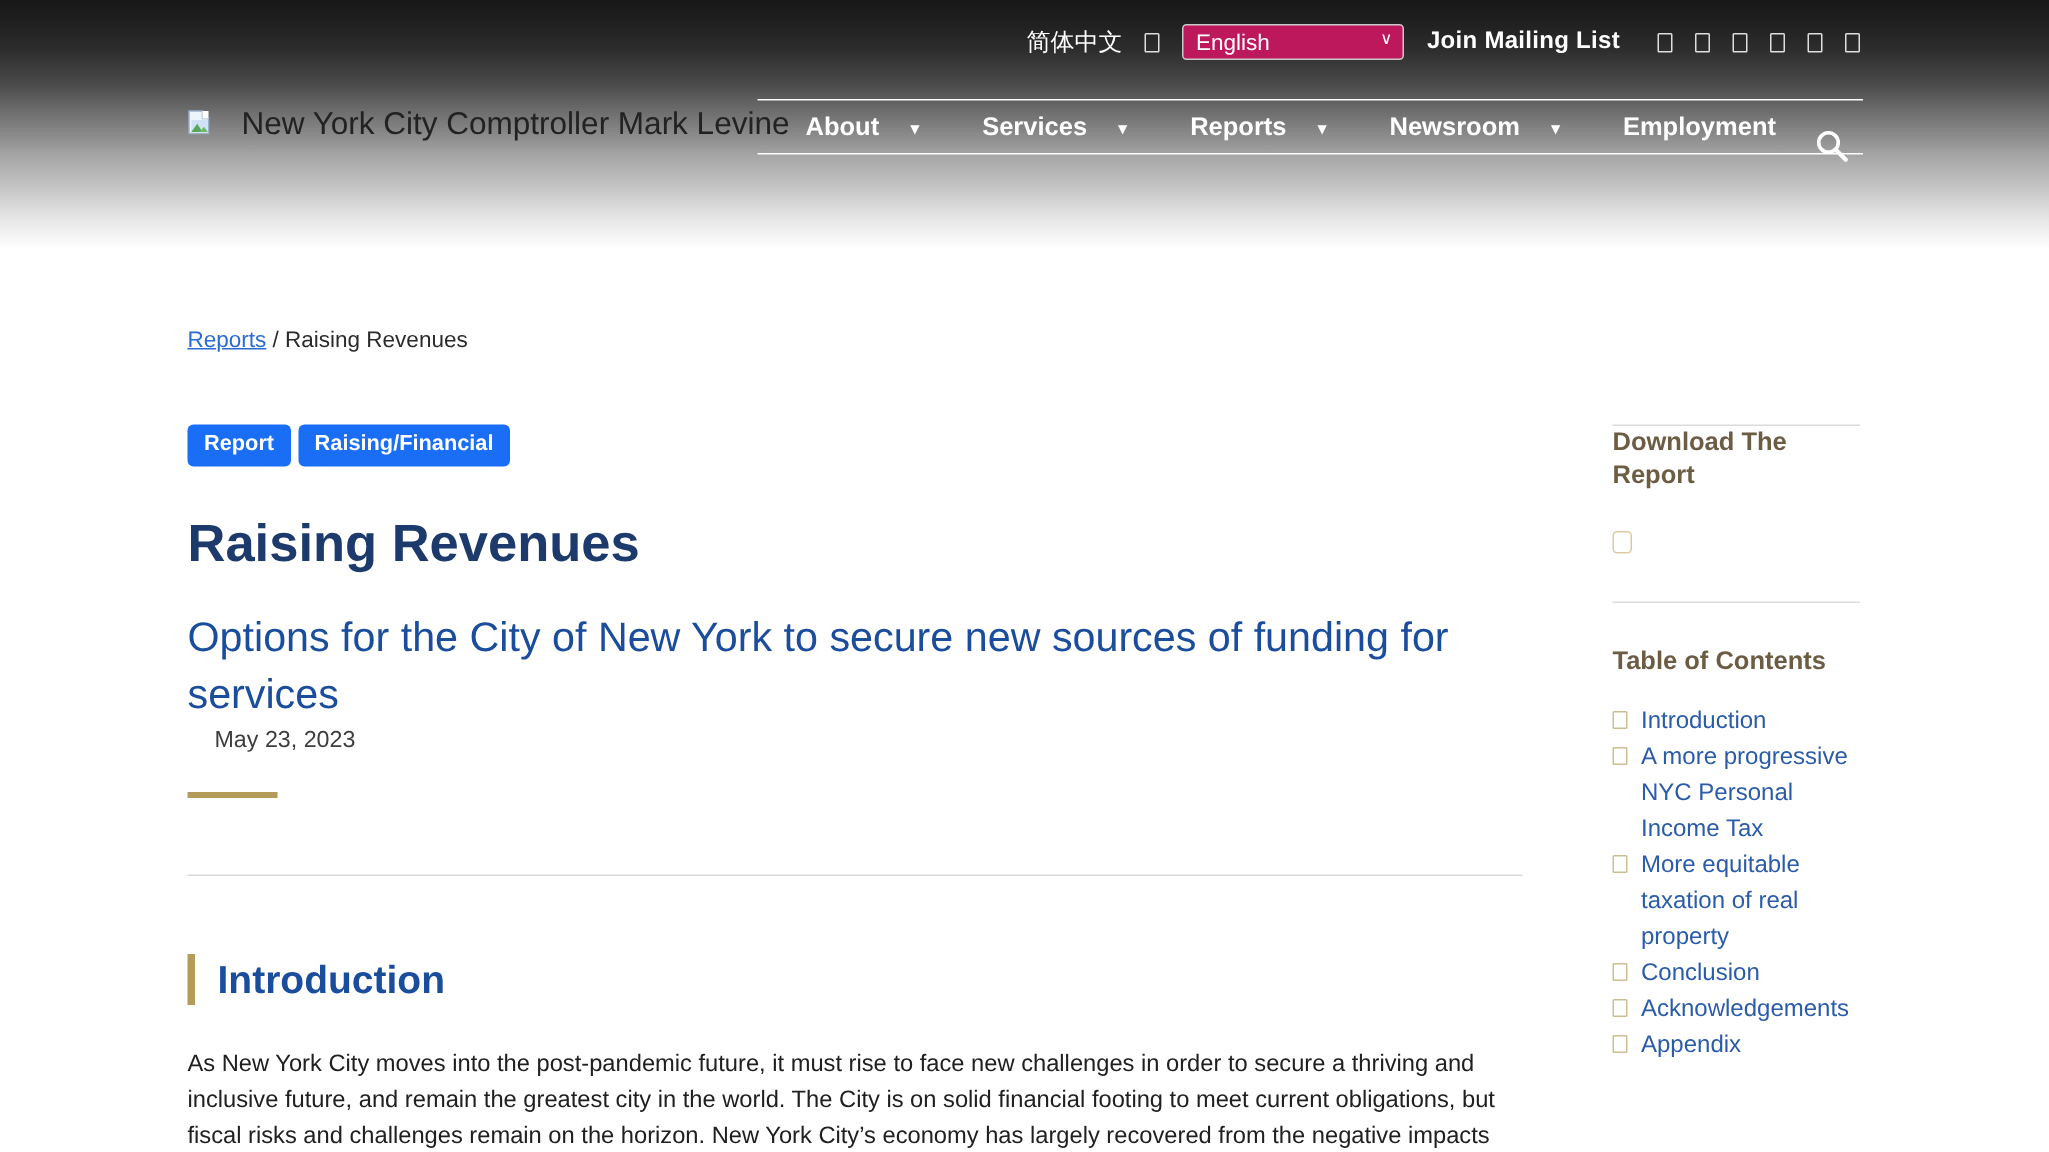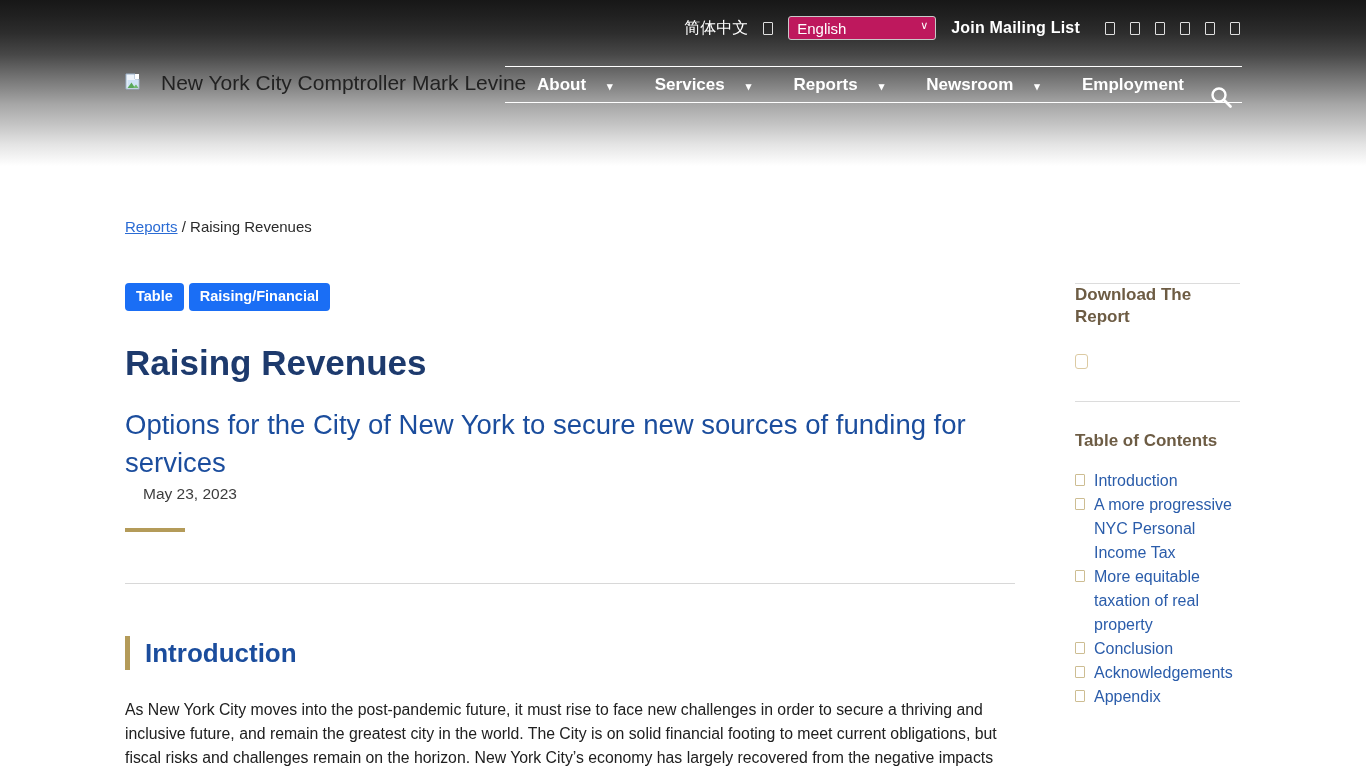--- a/index.html
+++ b/index.html
@@ -185,21 +185,21 @@
     <circle cx="10" cy="10" r="6.5" fill="none" stroke="#ffffff" stroke-width="2.4"></circle>
     <line x1="15" y1="15" x2="21.5" y2="21.5" stroke="#ffffff" stroke-width="2.8" stroke-linecap="round"></line>
   </svg>
 </a>
 
 <div class="breadcrumb">
   <a>Reports</a><span> / </span><span>Raising Revenues</span>
 </div>
 
 <div class="tags">
-  <a class="tag">Table</a>
+  <a class="tag">Report</a>
   <a class="tag">Raising/Financial</a>
 </div>
 
 <h1 class="title">Raising Revenues</h1>
 <h2 class="subtitle">Options for the City of New York to secure new sources of funding for services</h2>
 <div class="pub-date">May 23, 2023</div>
 <div class="gold-line"></div>
 <div class="content-hr"></div>
 
 <div class="section-head">

